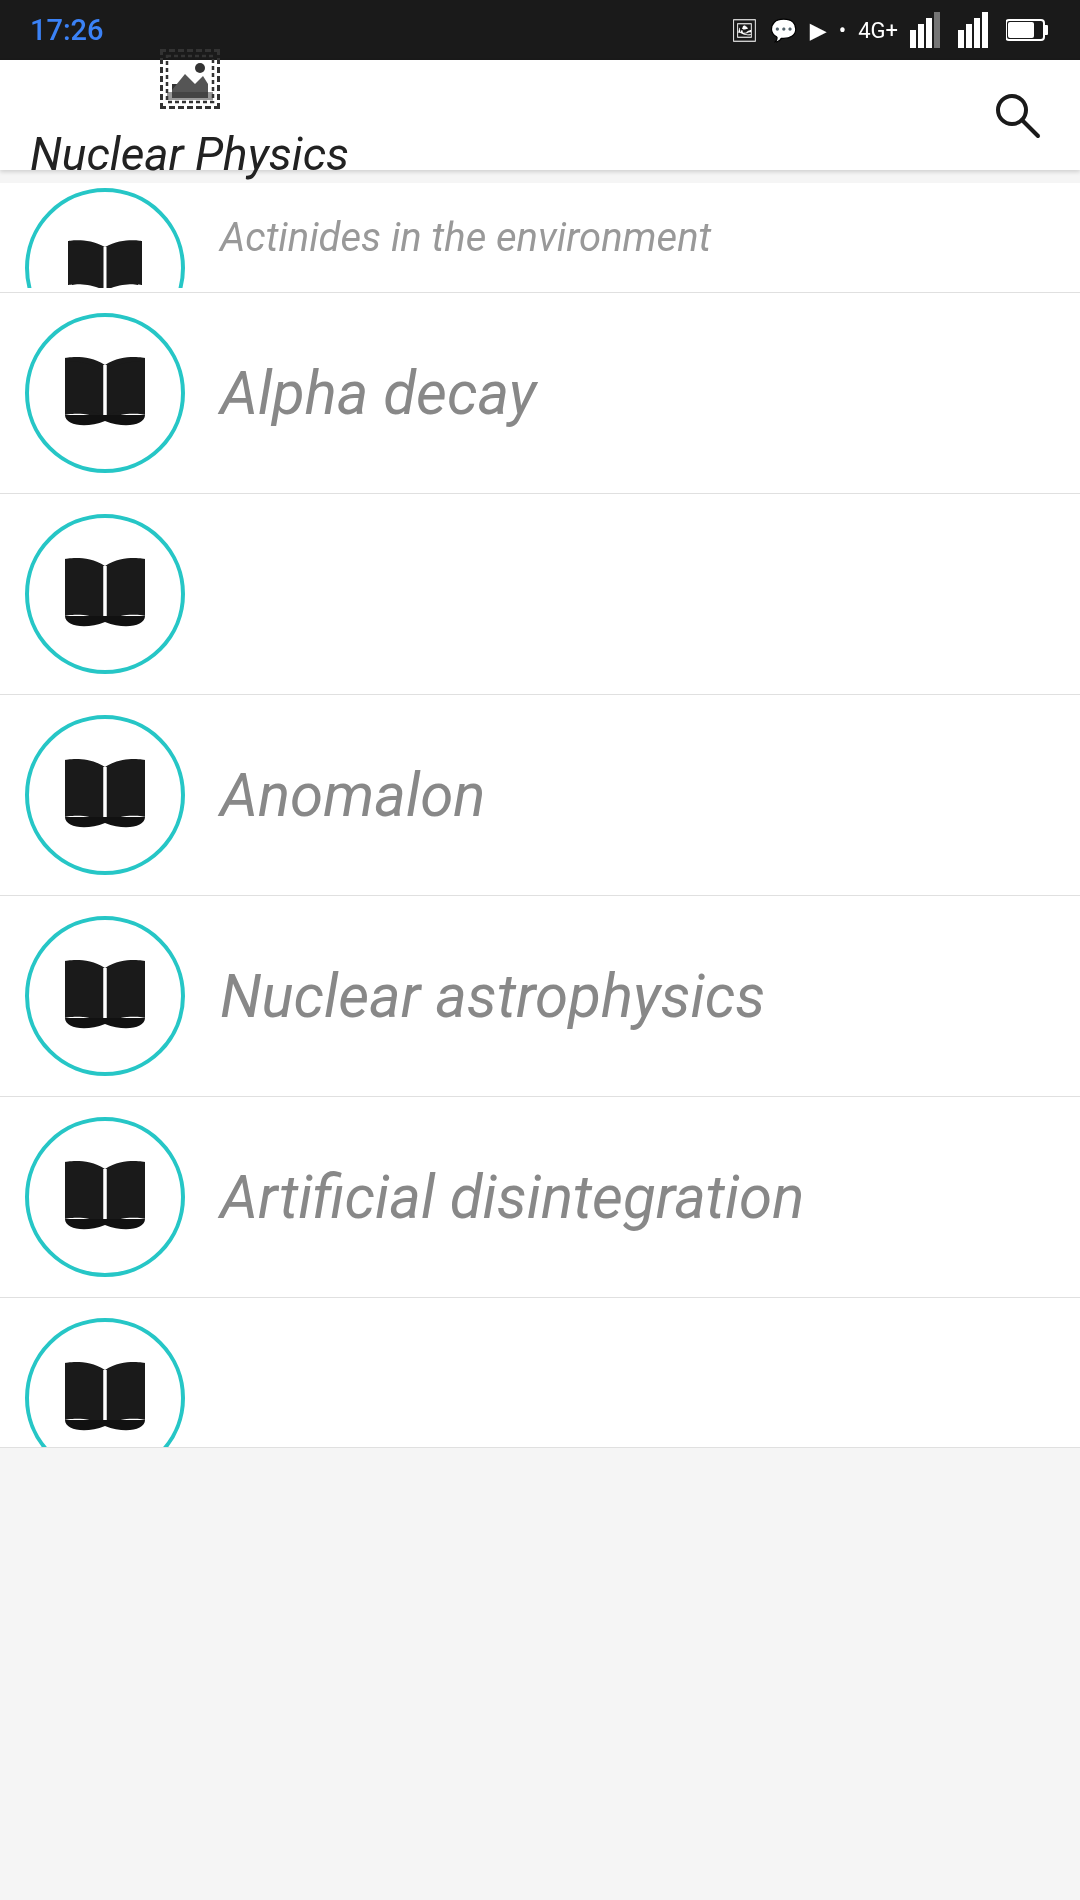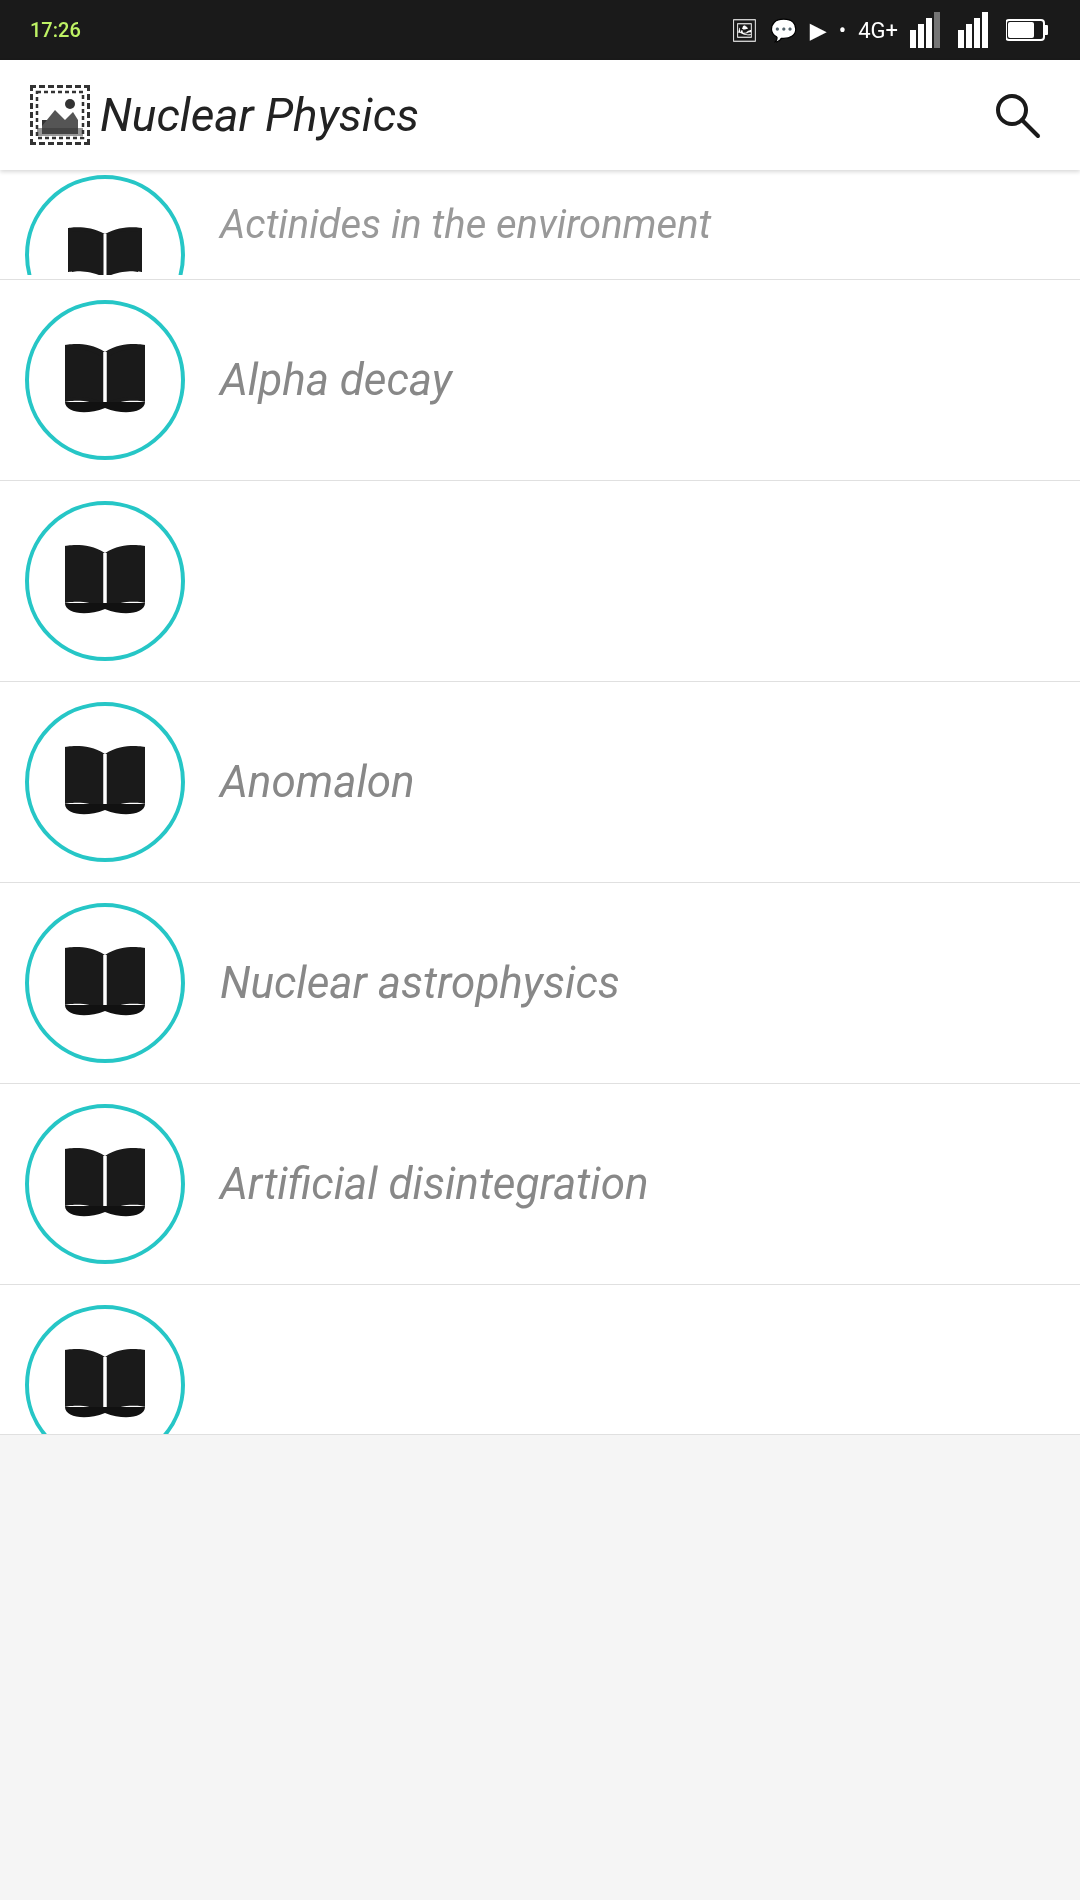--- a/index.html
+++ b/index.html
@@ -23,23 +23,23 @@
       height: 60px;
       background: #1a1a1a;
       display: flex;
       align-items: center;
       justify-content: space-between;
       padding: 0 30px;
       color: white;
     }
 
     .status-time {
-      font-size: 20px;
+      font-size: 29px;
       font-weight: 500;
-      color: #bef264;
+      color: #3b82f6;
     }
 
     .status-icons {
       display: flex;
       align-items: center;
       gap: 12px;
     }
 
     .status-icon-text {
       font-size: 22px;
@@ -56,21 +56,22 @@
       justify-content: space-between;
       padding: 0 30px;
       box-shadow: 0 2px 4px rgba(0,0,0,0.15);
       z-index: 10;
       position: relative;
     }
 
     .app-bar-left {
       display: flex;
       align-items: center;
-      gap: 10px;
+      gap: 18px;
+      flex-direction: column;
     }
 
     .app-icon {
       width: 60px;
       height: 60px;
       border: 3px dashed #333;
       display: flex;
       align-items: center;
       justify-content: center;
       position: relative;
@@ -87,20 +88,21 @@
       background: none;
       border: none;
       cursor: pointer;
       padding: 8px;
     }
 
     
     .list-container {
       width: 100%;
       background: #c2410c;
+      margin-top: 13px;
     }
 
     .list-item {
       width: 100%;
       background: #ffffff;
       border-bottom: 1px solid #e0e0e0;
       display: flex;
       align-items: center;
       padding: 20px 25px;
       min-height: 190px;
@@ -114,21 +116,21 @@
       border: 4px solid #26c6c6;
       background: #ffffff;
       display: flex;
       align-items: center;
       justify-content: center;
       flex-shrink: 0;
       margin-right: 35px;
     }
 
     .item-label {
-      font-size: 44px;
+      font-size: 60px;
       font-style: italic;
       font-weight: 400;
       color: #888;
     }
 
     
     .list-item-partial {
       width: 100%;
       background: #ffffff;
       border-bottom: 1px solid #e0e0e0;

